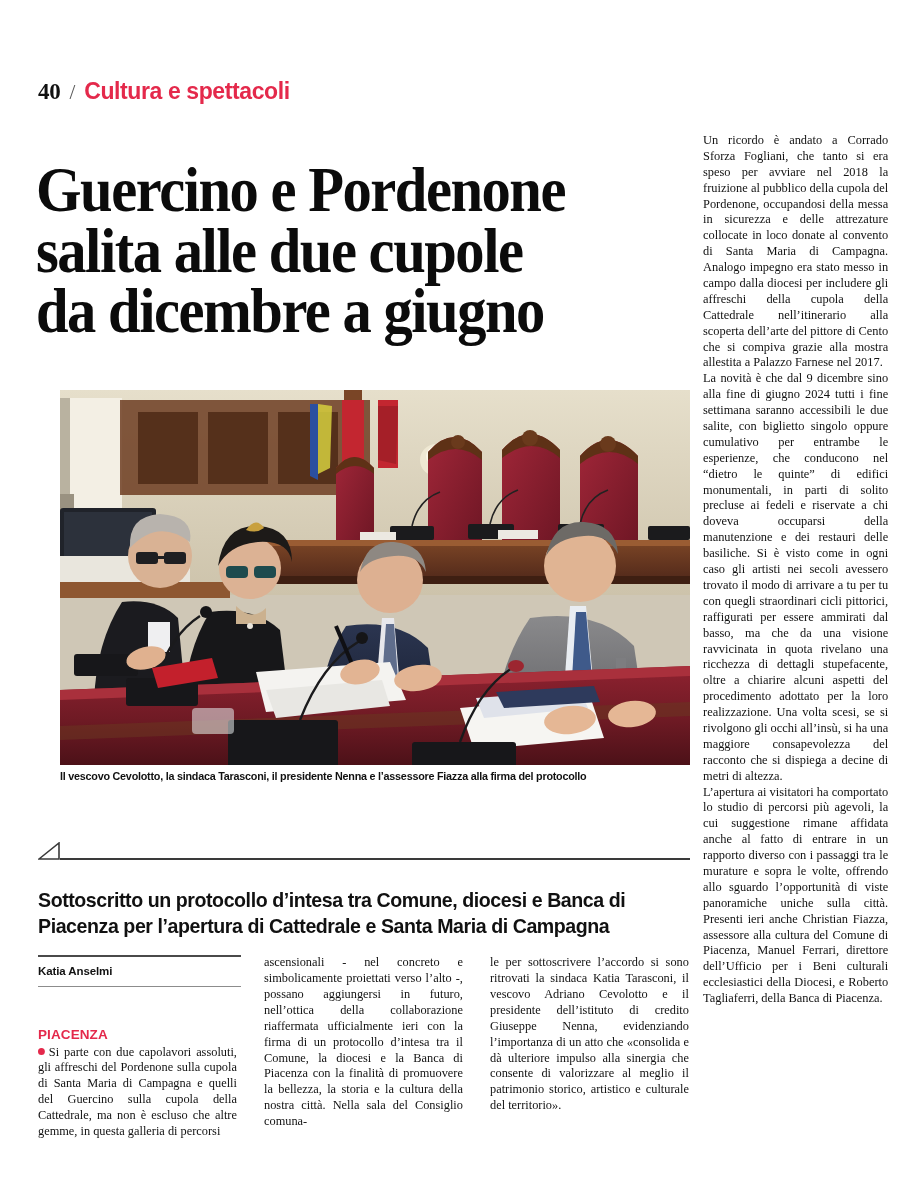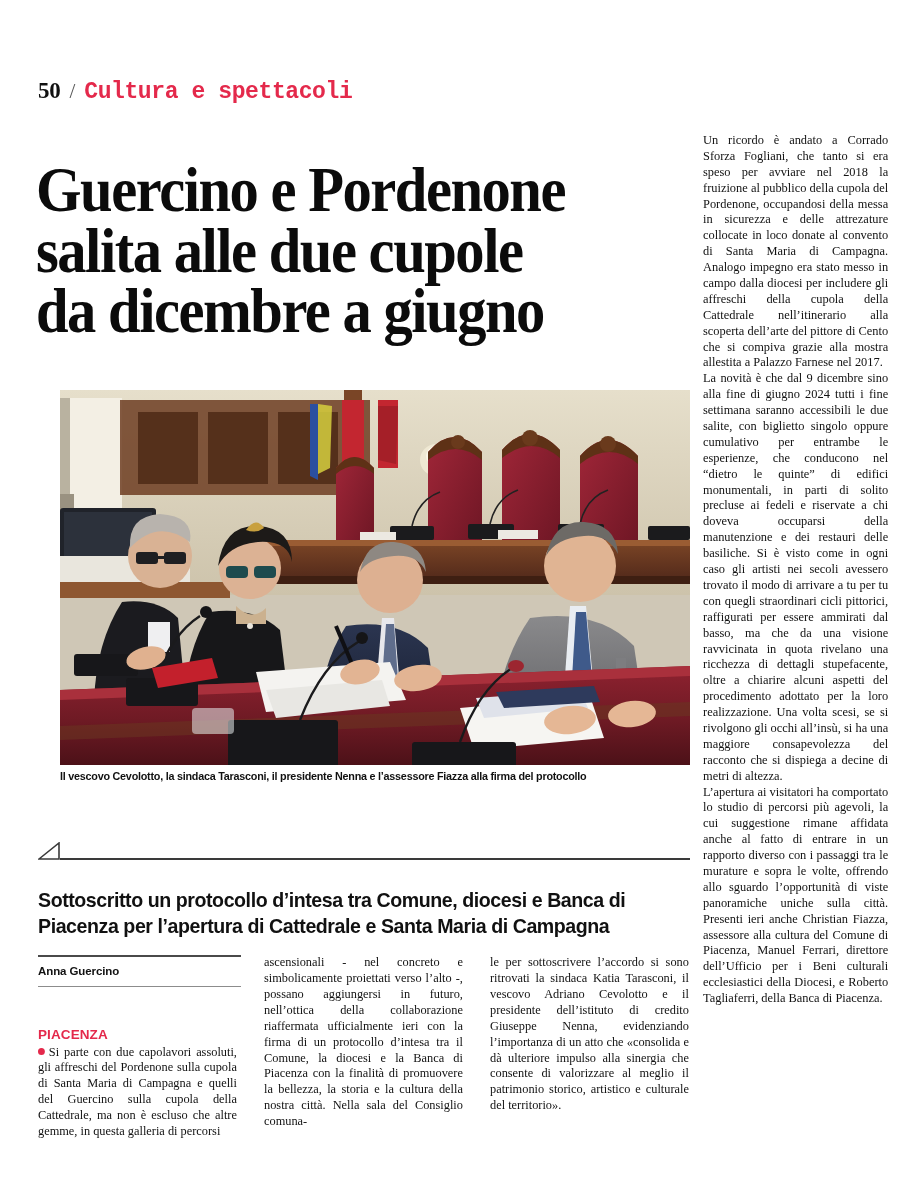--- a/index.html
+++ b/index.html
@@ -18,21 +18,21 @@
   .masthead {
     position:absolute; left:38px; top:78px; width:680px;
     display:flex; align-items:baseline; gap:9px;
   }
   .folio {
     font-family:"Liberation Serif", serif;
     font-weight:700; font-size:23px; color:#111; letter-spacing:-0.3px;
   }
   .folio-slash { font-size:21px; color:#555; font-weight:400; }
   .section-name {
-    font-family:Liberation Mono, monospace;
+    font-family:Liberation Sans, sans-serif;
     font-weight:700; font-size:23px; color:#e4294b;
     letter-spacing:-0.4px;
   }
 
   
   .headline {
     position:absolute; left:36px; top:118px; width:660px;
     font-family:"Liberation Serif", serif;
     font-weight:700;
     font-size:63px;
@@ -108,21 +108,21 @@
     transform: scaleX(0.985); transform-origin:left top;
   }
   .side-col p { margin:0; text-indent:0; }
 </style>
 </head>
 <body>
 
 <div class="page">
 
   <div class="masthead">
-    <span class="folio">50</span>
+    <span class="folio">40</span>
     <span class="folio-slash">/</span>
     <span class="section-name">Cultura e spettacoli</span>
   </div>
 
   <h1 class="headline">
     <span class="hl-line">Guercino e Pordenone</span>
     <span class="hl-line">salita alle due cupole</span>
     <span class="hl-line">da dicembre a giugno</span>
   </h1>
 
@@ -306,21 +306,21 @@
   </div>
 
   <h2 class="subhead">
     <span>Sottoscritto un protocollo d’intesa tra Comune, diocesi e Banca di</span>
     <span>Piacenza per l’apertura di Cattedrale e Santa Maria di Campagna</span>
   </h2>
 
   <div class="body-cols">
     <div class="bcol">
       <div class="byline-rule"></div>
-      <div class="byline">Anna Guercino</div>
+      <div class="byline">Katia Anselmi</div>
       <div class="byline-rule2"></div>
       <div class="dateline">PIACENZA</div>
       <div class="btext"><span class="bullet"></span><span>Si parte con due capolavori assoluti, gli affreschi del Pordenone sulla cupola di Santa Maria di Campagna e quelli del Guercino sulla cupola della Cattedrale, ma non è escluso che altre gemme, in questa galleria di percorsi</span></div>
     </div>
     <div class="bcol">
       <div class="btext">ascensionali - nel concreto e simbolicamente proiettati verso l’alto -, possano aggiungersi in futuro, nell’ottica della collaborazione riaffermata ufficialmente ieri con la firma di un protocollo d’intesa tra il Comune, la diocesi e la Banca di Piacenza con la finalità di promuovere la bellezza, la storia e la cultura della nostra città. Nella sala del Consiglio comuna-</div>
     </div>
     <div class="bcol">
       <div class="btext">le per sottoscrivere l’accordo si sono ritrovati la sindaca Katia Tarasconi, il vescovo Adriano Cevolotto e il presidente dell’istituto di credito Giuseppe Nenna, evidenziando l’importanza di un atto che «consolida e dà ulteriore impulso alla sinergia che consente di valorizzare al meglio il patrimonio storico, artistico e culturale del territorio».</div>
     </div>

